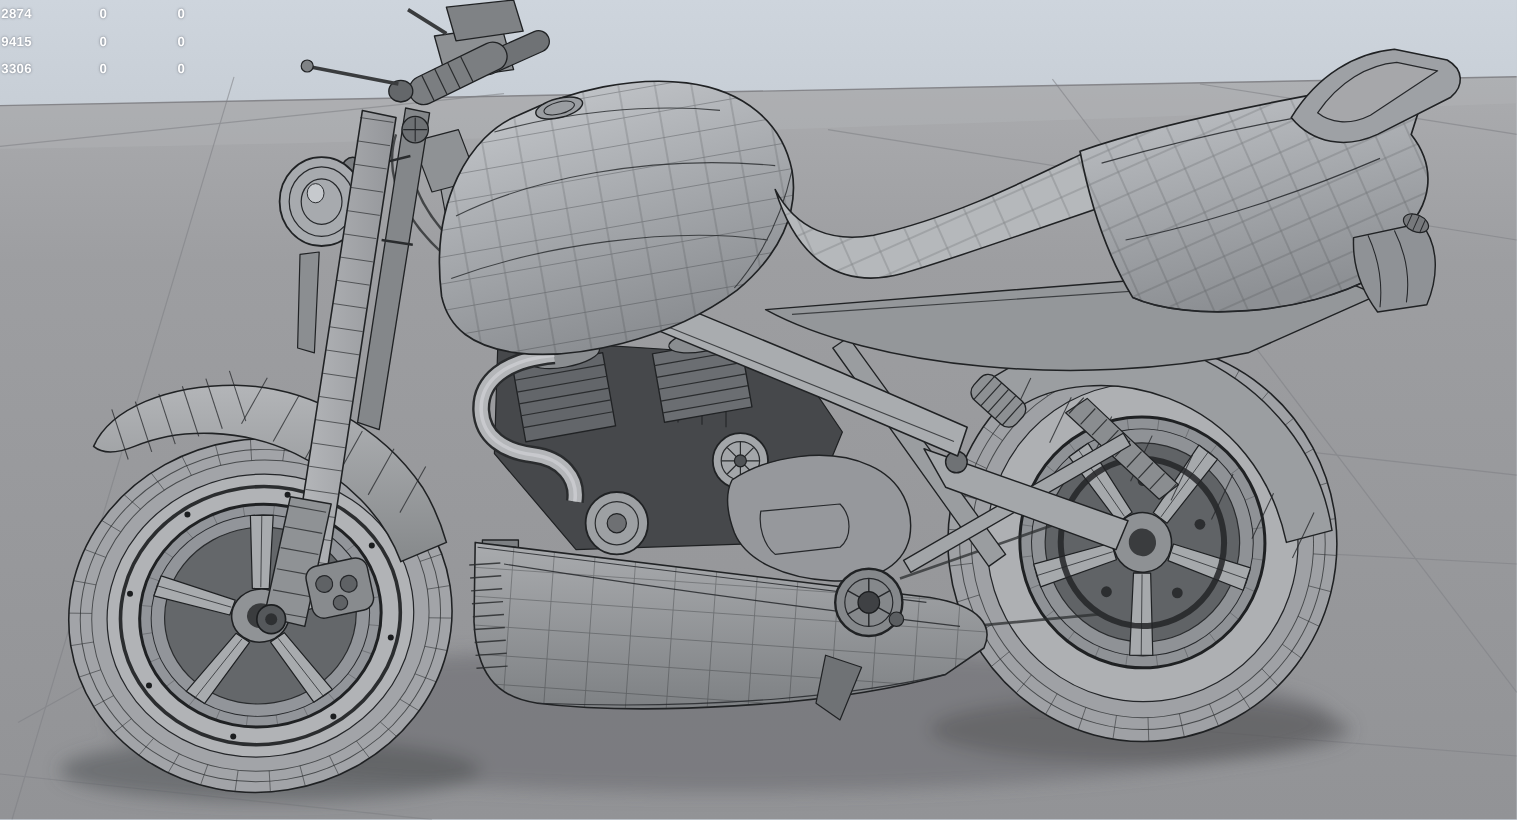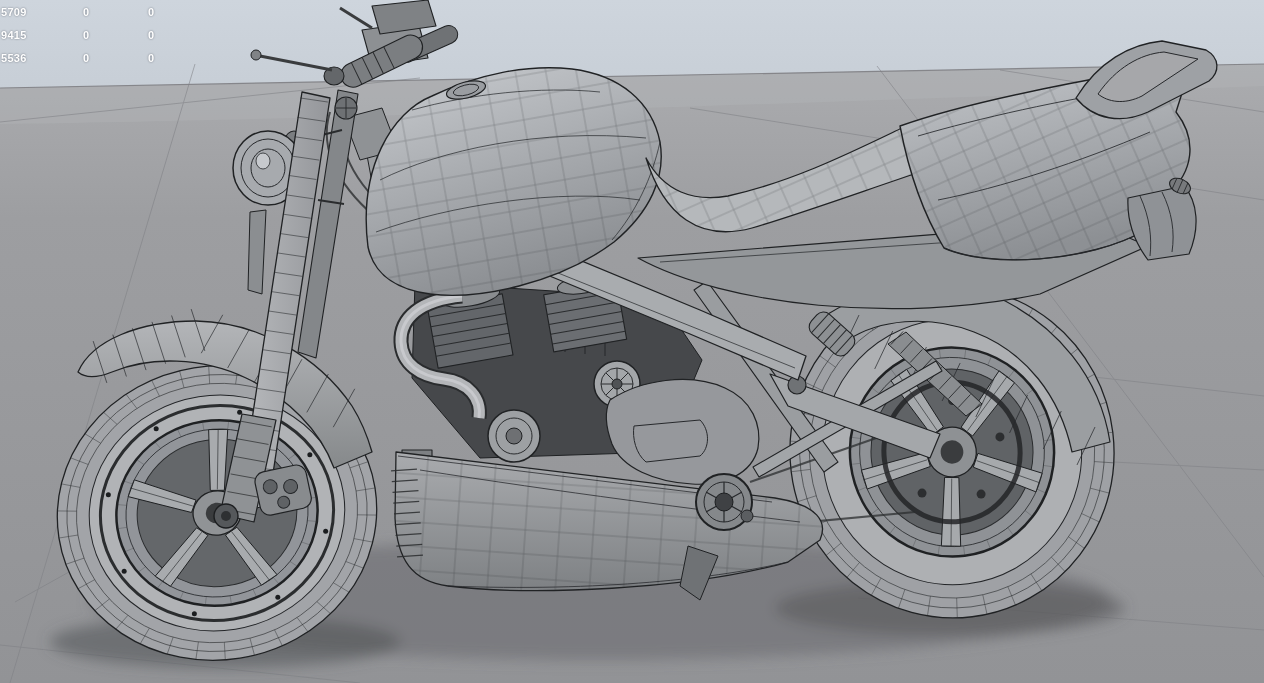--- a/index.html
+++ b/index.html
@@ -533,29 +533,29 @@
       <ellipse cx="334" cy="76" rx="10" ry="9" fill="#64676a" stroke="#202224" stroke-width="1.1"></ellipse>
       <path d="M332,70 L260,56 M372,28 L340,8" stroke="#3a3c3e" stroke-width="3" fill="none"></path>
       <circle cx="256" cy="55" r="5" fill="#808386" stroke="#202224"></circle>
     </g>
 
   </g>
 </svg>
 
 <div class="stats">
   <div class="row">
-    <span class="c c1">5709</span>
+    <span class="c c1">2874</span>
     <span class="c c2">0</span>
     <span class="c c3">0</span>
   </div>
   <div class="row">
     <span class="c c1">9415</span>
     <span class="c c2">0</span>
     <span class="c c3">0</span>
   </div>
   <div class="row">
-    <span class="c c1">5536</span>
+    <span class="c c1">3306</span>
     <span class="c c2">0</span>
     <span class="c c3">0</span>
   </div>
 </div>
 
 </div>
 
 </body></html>

